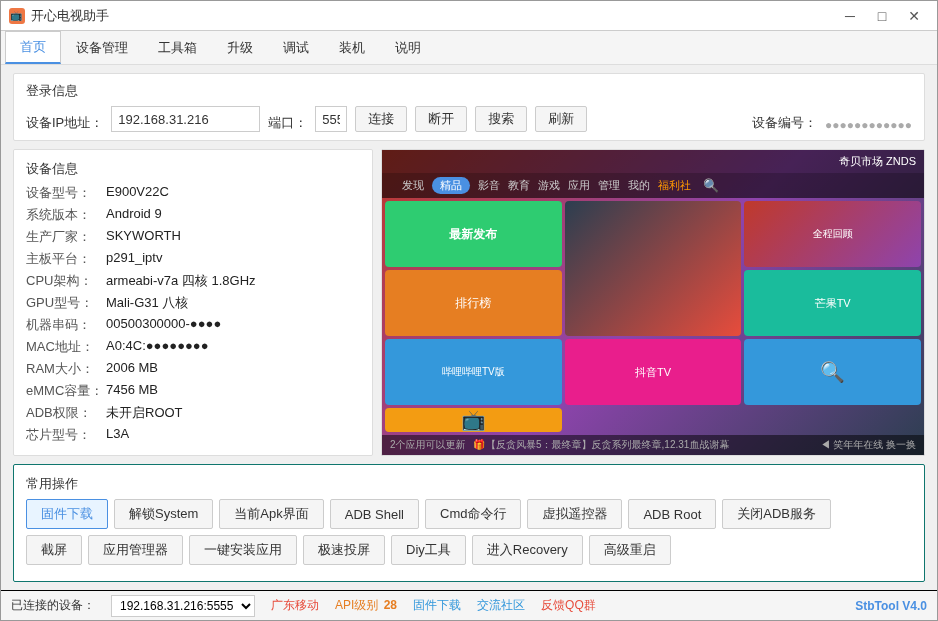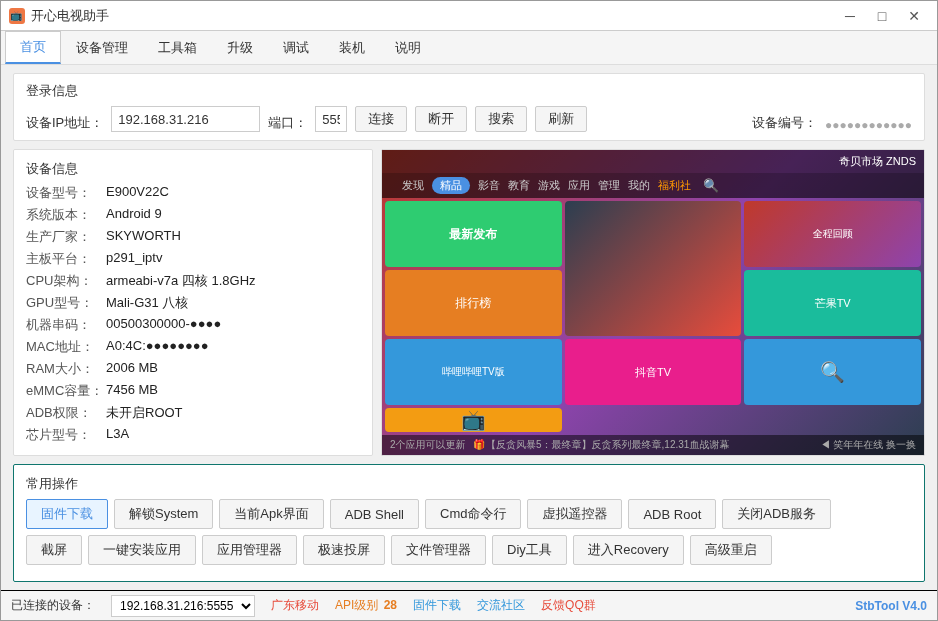--- a/index.html
+++ b/index.html
@@ -435,24 +435,23 @@
         <button class="action-btn">解锁System</button>
         <button class="action-btn">当前Apk界面</button>
         <button class="action-btn">ADB Shell</button>
         <button class="action-btn">Cmd命令行</button>
         <button class="action-btn">虚拟遥控器</button>
         <button class="action-btn">ADB Root</button>
         <button class="action-btn">关闭ADB服务</button>
       </div>
       <div class="actions-row">
         <button class="action-btn">截屏</button>
+        <button class="action-btn">应用管理器</button>
         <button class="action-btn">一键安装应用</button>
-        <button class="action-btn">应用管理器</button>
         <button class="action-btn">极速投屏</button>
-        <button class="action-btn">文件管理器</button>
         <button class="action-btn">Diy工具</button>
         <button class="action-btn">进入Recovery</button>
         <button class="action-btn">高级重启</button>
       </div>
     </div>
 
   </div>
 
   <div class="status-bar">
     <span class="status-connected">已连接的设备：</span>

